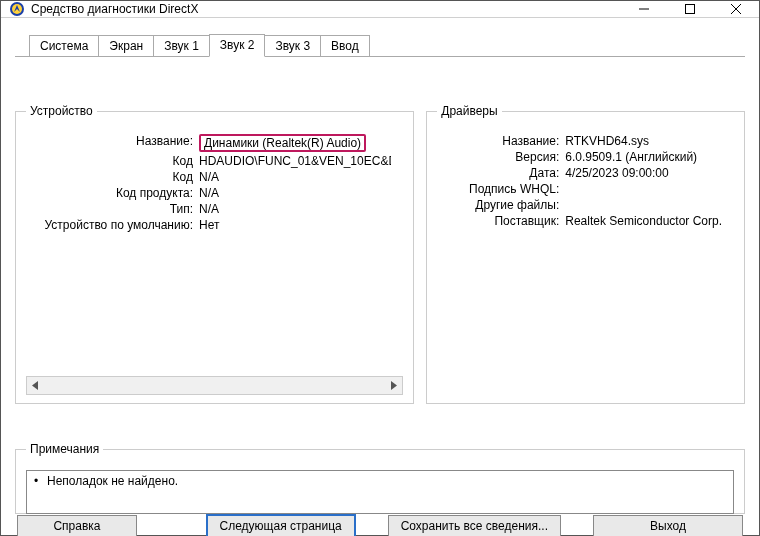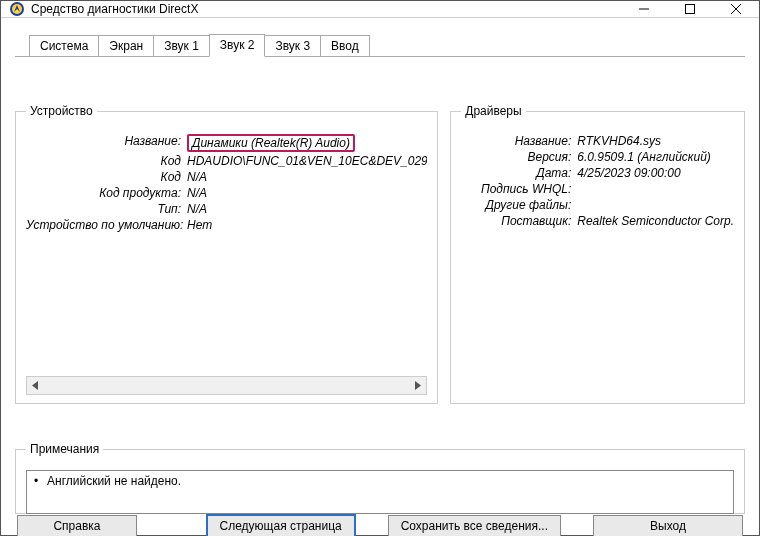--- a/index.html
+++ b/index.html
@@ -14,21 +14,21 @@
   .tab{padding:3px 10px 4px 10px;border:1px solid #aaa;border-bottom:none;background:#fff;margin-right:-1px;position:relative;top:1px;font-size:12px;cursor:default;}
   .tab.inactive{background:#fff;}
   .tab.active{background:#fff;z-index:2;border-bottom:1px solid #fff;}
   .tabline{position:absolute;left:14px;right:14px;top:38px;border-top:1px solid #aaa;}
   .client{flex:1;padding:0 14px 0 14px;display:flex;flex-direction:column;position:relative;gap:26px;}
   .panels{display:flex;gap:12px;margin-top:22px;}
   fieldset{border:1px solid #ccc;margin:0;padding:14px 10px 10px 10px;box-sizing:border-box;position:relative;}
   fieldset legend{padding:0 4px;font-size:12px;}
   .fs-device{flex:1;min-width:0;height:300px;}
   .fs-drivers{width:290px;height:300px;}
-  .kv{display:flex;margin:2px 0;font-style:italic;}
+  .kv{display:flex;margin:2px 12px;}
   .kv .k{width:155px;text-align:right;padding-right:6px;white-space:nowrap;}
   .kv .v{flex:1;white-space:nowrap;overflow:hidden;}
   .kv-d .k{width:110px;}
   .highlight{border:2px solid #be185d;border-radius:2px;padding:0 3px;display:inline-block;}
   .hscroll{position:absolute;left:10px;right:10px;bottom:8px;height:17px;background:#f0f0f0;border:1px solid #ccc;display:flex;align-items:center;}
   .hscroll .arrow{width:17px;height:15px;display:flex;align-items:center;justify-content:center;background:#f0f0f0;}
   .hscroll .track{flex:1;}
   .notes{margin-top:12px;}
   .notes fieldset{height:72px;}
   .notes .body{border:1px solid #888;height:44px;padding:3px 6px;overflow:auto;box-sizing:border-box;}
@@ -161,21 +161,21 @@
         </div>
       </fieldset>
     </div>
 
     <div class="notes">
       <fieldset>
         <legend>Примечания</legend>
         <div class="body">
           <div class="line">
             <span class="bullet">•</span>
-            <span>Английский не найдено.</span>
+            <span>Неполадок не найдено.</span>
           </div>
         </div>
       </fieldset>
     </div>
 
   </div>
 
   <div class="footer">
     <button class="win help">Справка</button>
     <div class="spacer"></div>

